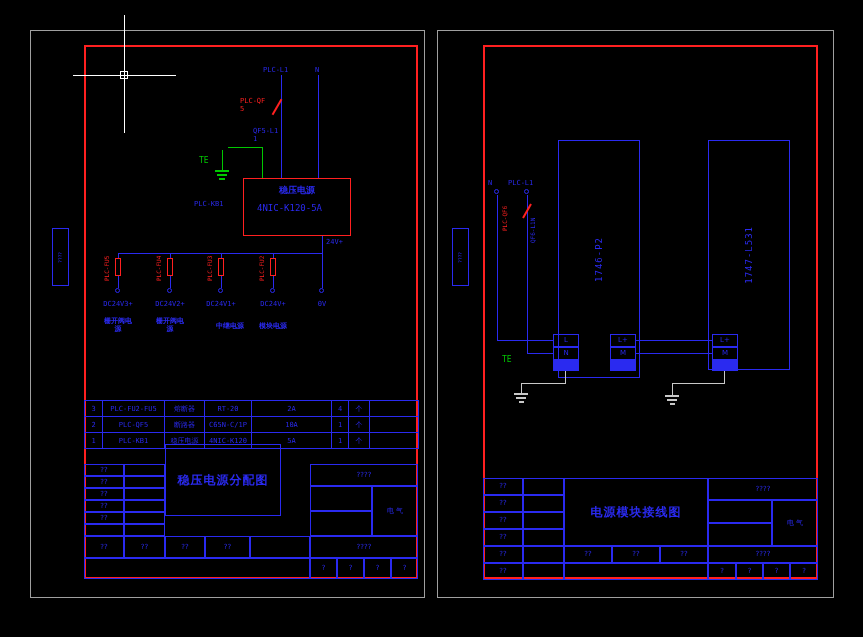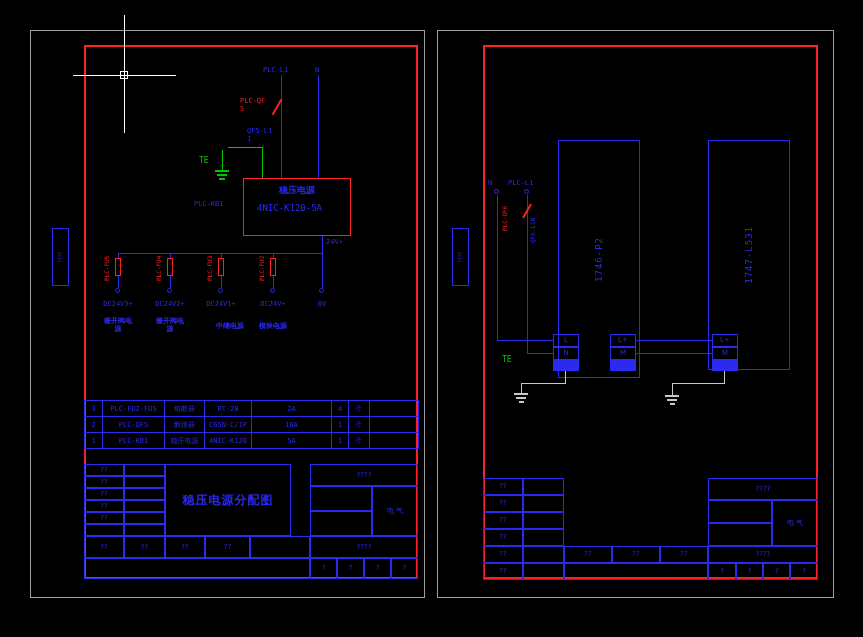--- a/index.html
+++ b/index.html
@@ -59,21 +59,21 @@
   <div class="ch" style="left:124px;top:15px;width:1px;height:118px"></div>
   <div class="ch" style="left:73px;top:75px;width:103px;height:1px"></div>
   <div class="chbox" style="left:120px;top:71px"></div>
 
   <span class="t" style="left:263px;top:66px">PLC-L1</span>
   <span class="t" style="left:315px;top:66px">N</span>
   <div class="vl" style="left:281px;top:75px;height:103px"></div>
   <div class="vl" style="left:318px;top:75px;height:103px"></div>
   <div class="slash" style="left:268px;top:106px;width:18px;transform:rotate(-60deg)"></div>
   <span class="t rt wrap" style="left:240px;top:97px;width:26px">PLC-QF5</span>
-  <span class="t wrap" style="left:247px;top:127px;width:26px">QF5-L11</span>
+  <span class="t wrap" style="left:253px;top:127px;width:26px">QF5-L11</span>
 
   <span class="t gt" style="left:199px;top:156px;font-size:8px">TE</span>
   <div class="gvl" style="left:222px;top:150px;height:20px"></div>
   <div class="gbar" style="left:215px;top:170px;width:14px"></div>
   <div class="gbar" style="left:217px;top:174px;width:10px"></div>
   <div class="gbar" style="left:219px;top:178px;width:6px"></div>
   <div class="ghl" style="left:228px;top:147px;width:34px"></div>
   <div class="gvl" style="left:262px;top:147px;height:31px"></div>
 
   <span class="t" style="left:194px;top:200px">PLC-KB1</span>
@@ -172,21 +172,21 @@
   <div class="cell" style="left:84px;top:488px;width:40px;height:12px">??</div>
   <div class="cell" style="left:84px;top:500px;width:40px;height:12px">??</div>
   <div class="cell" style="left:84px;top:512px;width:40px;height:12px">??</div>
   <div class="cell" style="left:84px;top:524px;width:40px;height:12px"></div>
   <div class="cell" style="left:124px;top:464px;width:41px;height:12px"></div>
   <div class="cell" style="left:124px;top:476px;width:41px;height:12px"></div>
   <div class="cell" style="left:124px;top:488px;width:41px;height:12px"></div>
   <div class="cell" style="left:124px;top:500px;width:41px;height:12px"></div>
   <div class="cell" style="left:124px;top:512px;width:41px;height:12px"></div>
   <div class="cell" style="left:124px;top:524px;width:41px;height:12px"></div>
-  <div class="cell big" style="left:165px;top:464px;width:126px;height:72px">稳压电源分配图</div>
+  <div class="cell big" style="left:165px;top:444px;width:116px;height:72px">稳压电源分配图</div>
   <div class="cell" style="left:310px;top:464px;width:108px;height:22px">????</div>
   <div class="cell" style="left:310px;top:486px;width:62px;height:25px"></div>
   <div class="cell" style="left:310px;top:511px;width:62px;height:25px"></div>
   <div class="cell" style="left:372px;top:486px;width:46px;height:50px">电 气</div>
   <div class="cell" style="left:84px;top:536px;width:40px;height:22px">??</div>
   <div class="cell" style="left:124px;top:536px;width:41px;height:22px">??</div>
   <div class="cell" style="left:165px;top:536px;width:40px;height:22px">??</div>
   <div class="cell" style="left:205px;top:536px;width:45px;height:22px">??</div>
   <div class="cell" style="left:250px;top:536px;width:60px;height:22px"></div>
   <div class="cell" style="left:310px;top:536px;width:108px;height:22px">????</div>
@@ -256,20 +256,21 @@
   <div class="cell" style="left:483px;top:512px;width:40px;height:17px">??</div>
   <div class="cell" style="left:483px;top:529px;width:40px;height:17px">??</div>
   <div class="cell" style="left:483px;top:546px;width:40px;height:17px">??</div>
   <div class="cell" style="left:483px;top:563px;width:40px;height:17px">??</div>
   <div class="cell" style="left:523px;top:478px;width:41px;height:17px"></div>
   <div class="cell" style="left:523px;top:495px;width:41px;height:17px"></div>
   <div class="cell" style="left:523px;top:512px;width:41px;height:17px"></div>
   <div class="cell" style="left:523px;top:529px;width:41px;height:17px"></div>
   <div class="cell" style="left:523px;top:546px;width:41px;height:17px"></div>
   <div class="cell" style="left:523px;top:563px;width:41px;height:17px"></div>
+  <div class="cell big" style="left:564px;top:478px;width:144px;height:68px">电源模块接线图</div>
   <div class="cell" style="left:708px;top:478px;width:110px;height:22px">????</div>
   <div class="cell" style="left:708px;top:500px;width:64px;height:23px"></div>
   <div class="cell" style="left:708px;top:523px;width:64px;height:23px"></div>
   <div class="cell" style="left:772px;top:500px;width:46px;height:46px">电 气</div>
   <div class="cell" style="left:564px;top:546px;width:48px;height:17px">??</div>
   <div class="cell" style="left:612px;top:546px;width:48px;height:17px">??</div>
   <div class="cell" style="left:660px;top:546px;width:48px;height:17px">??</div>
   <div class="cell" style="left:708px;top:546px;width:110px;height:17px">????</div>
   <div class="cell" style="left:564px;top:563px;width:144px;height:17px"></div>
   <div class="cell" style="left:708px;top:563px;width:28px;height:17px">?</div>

